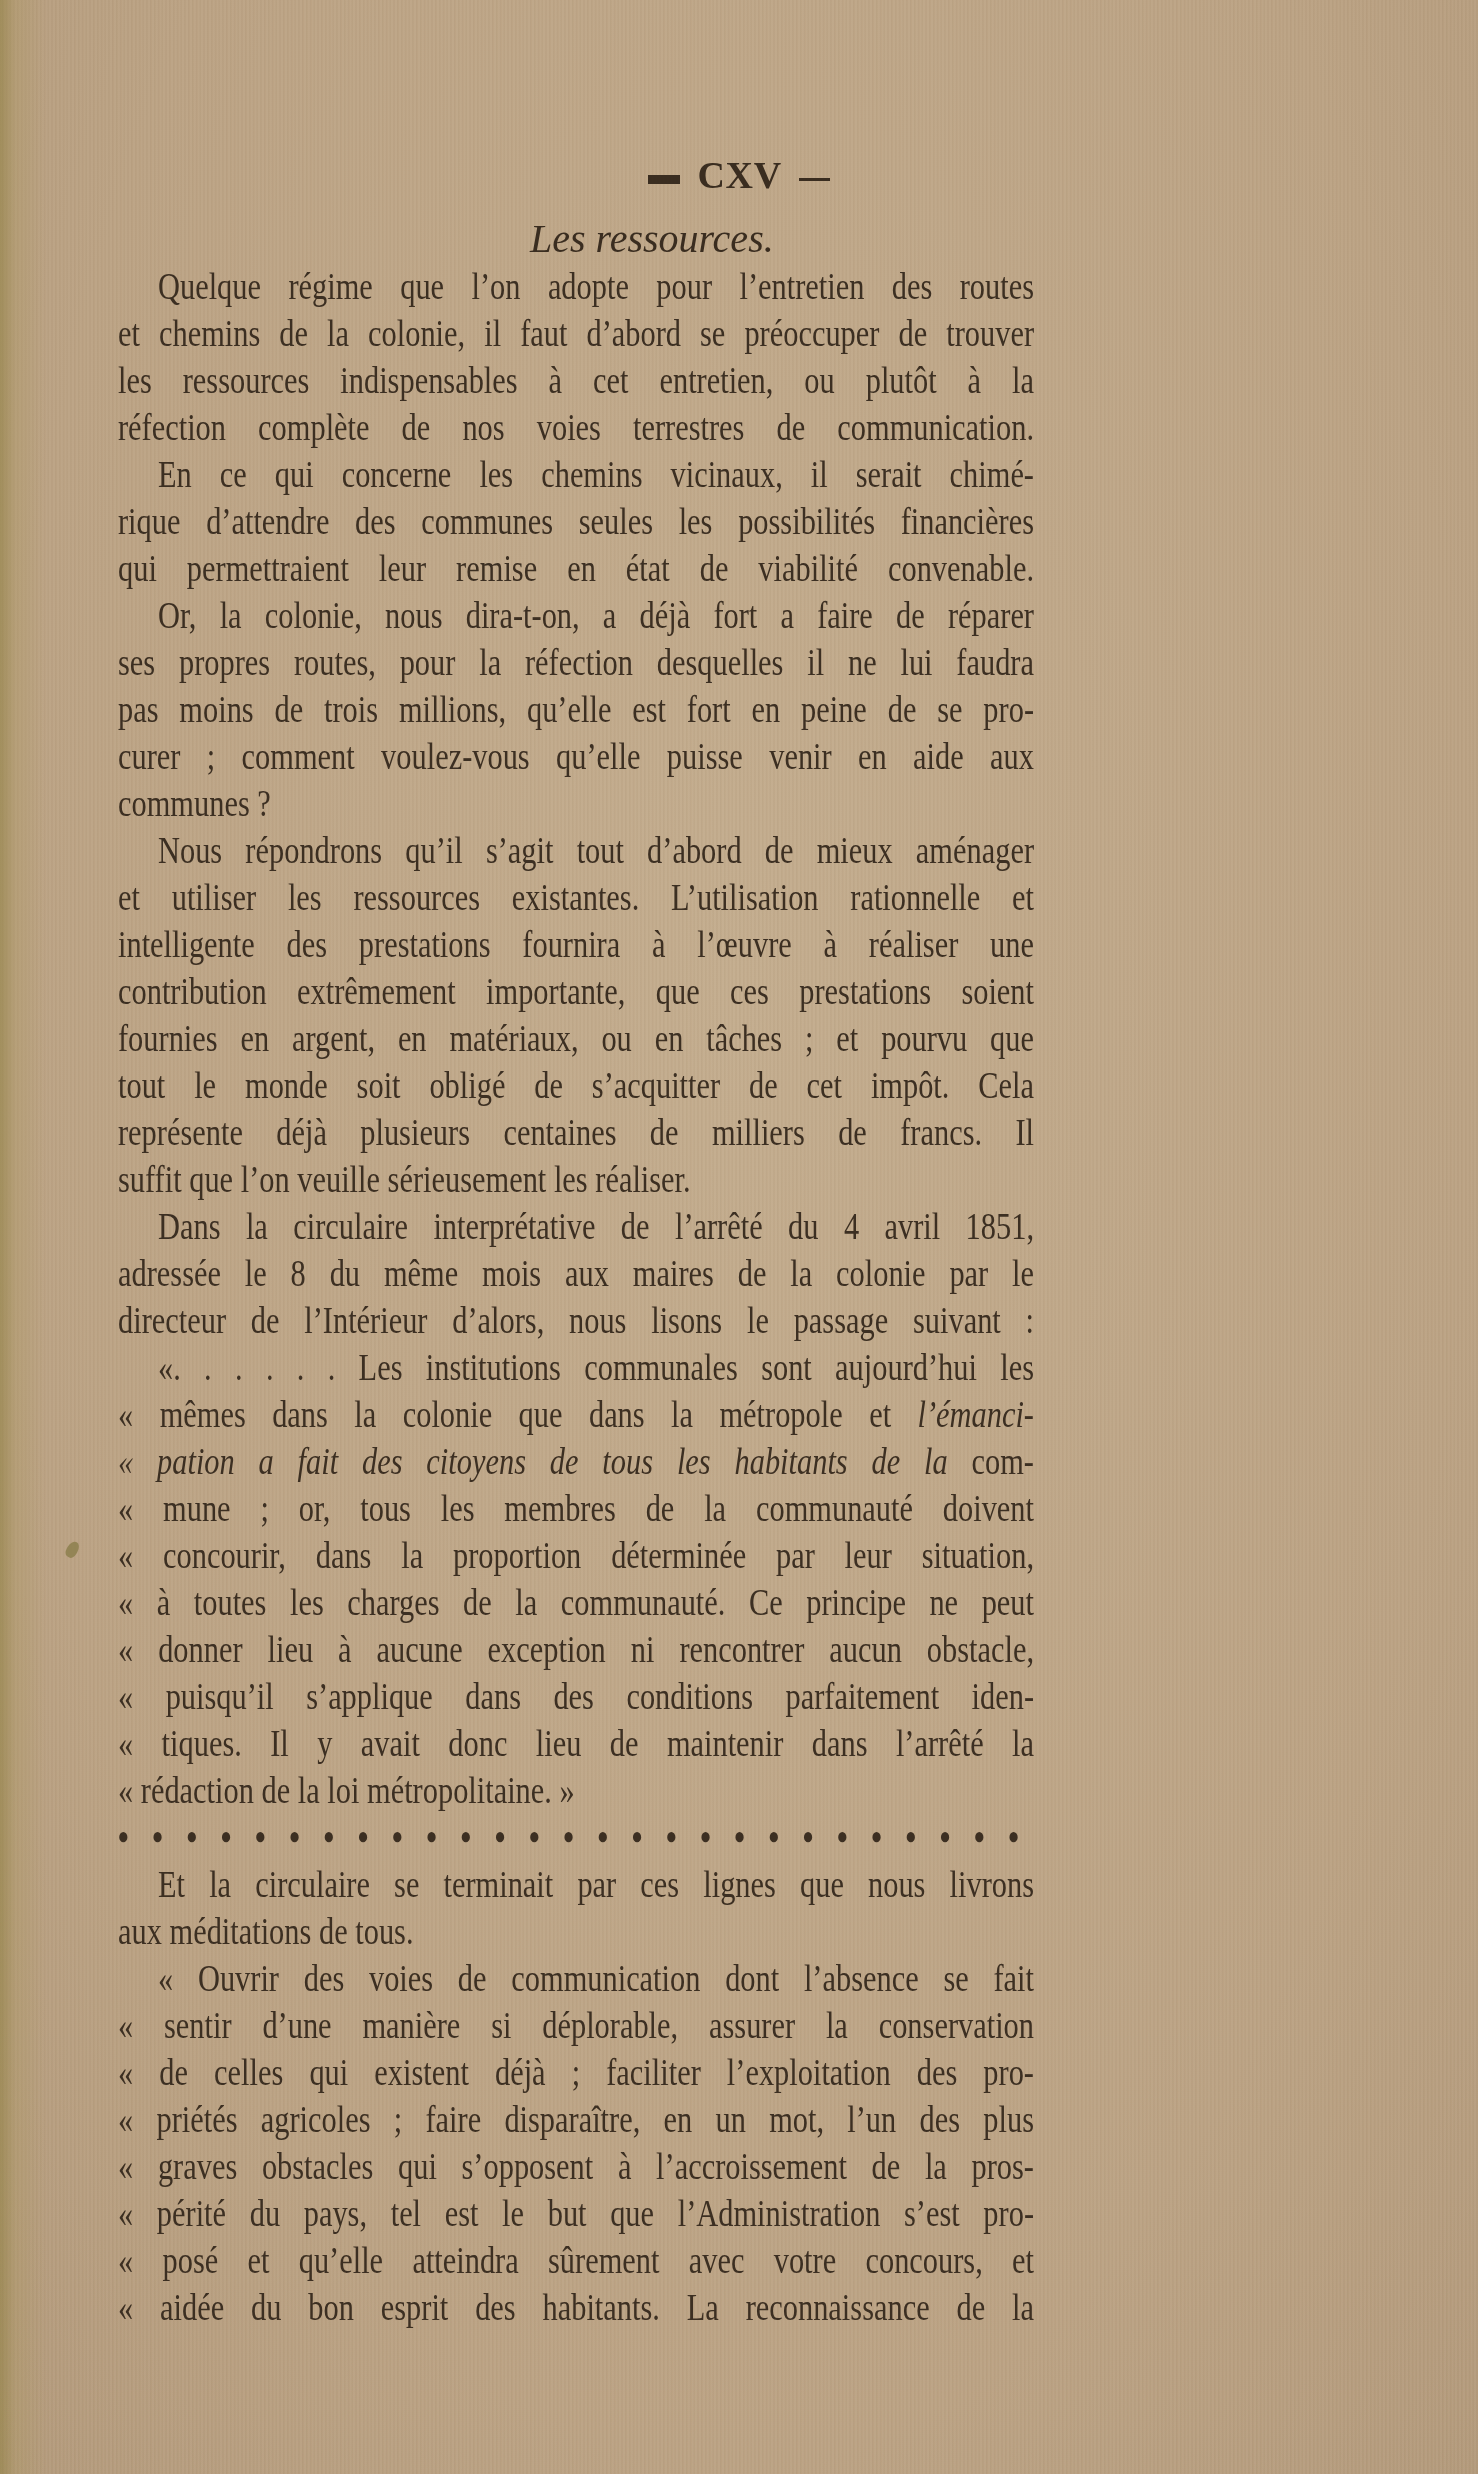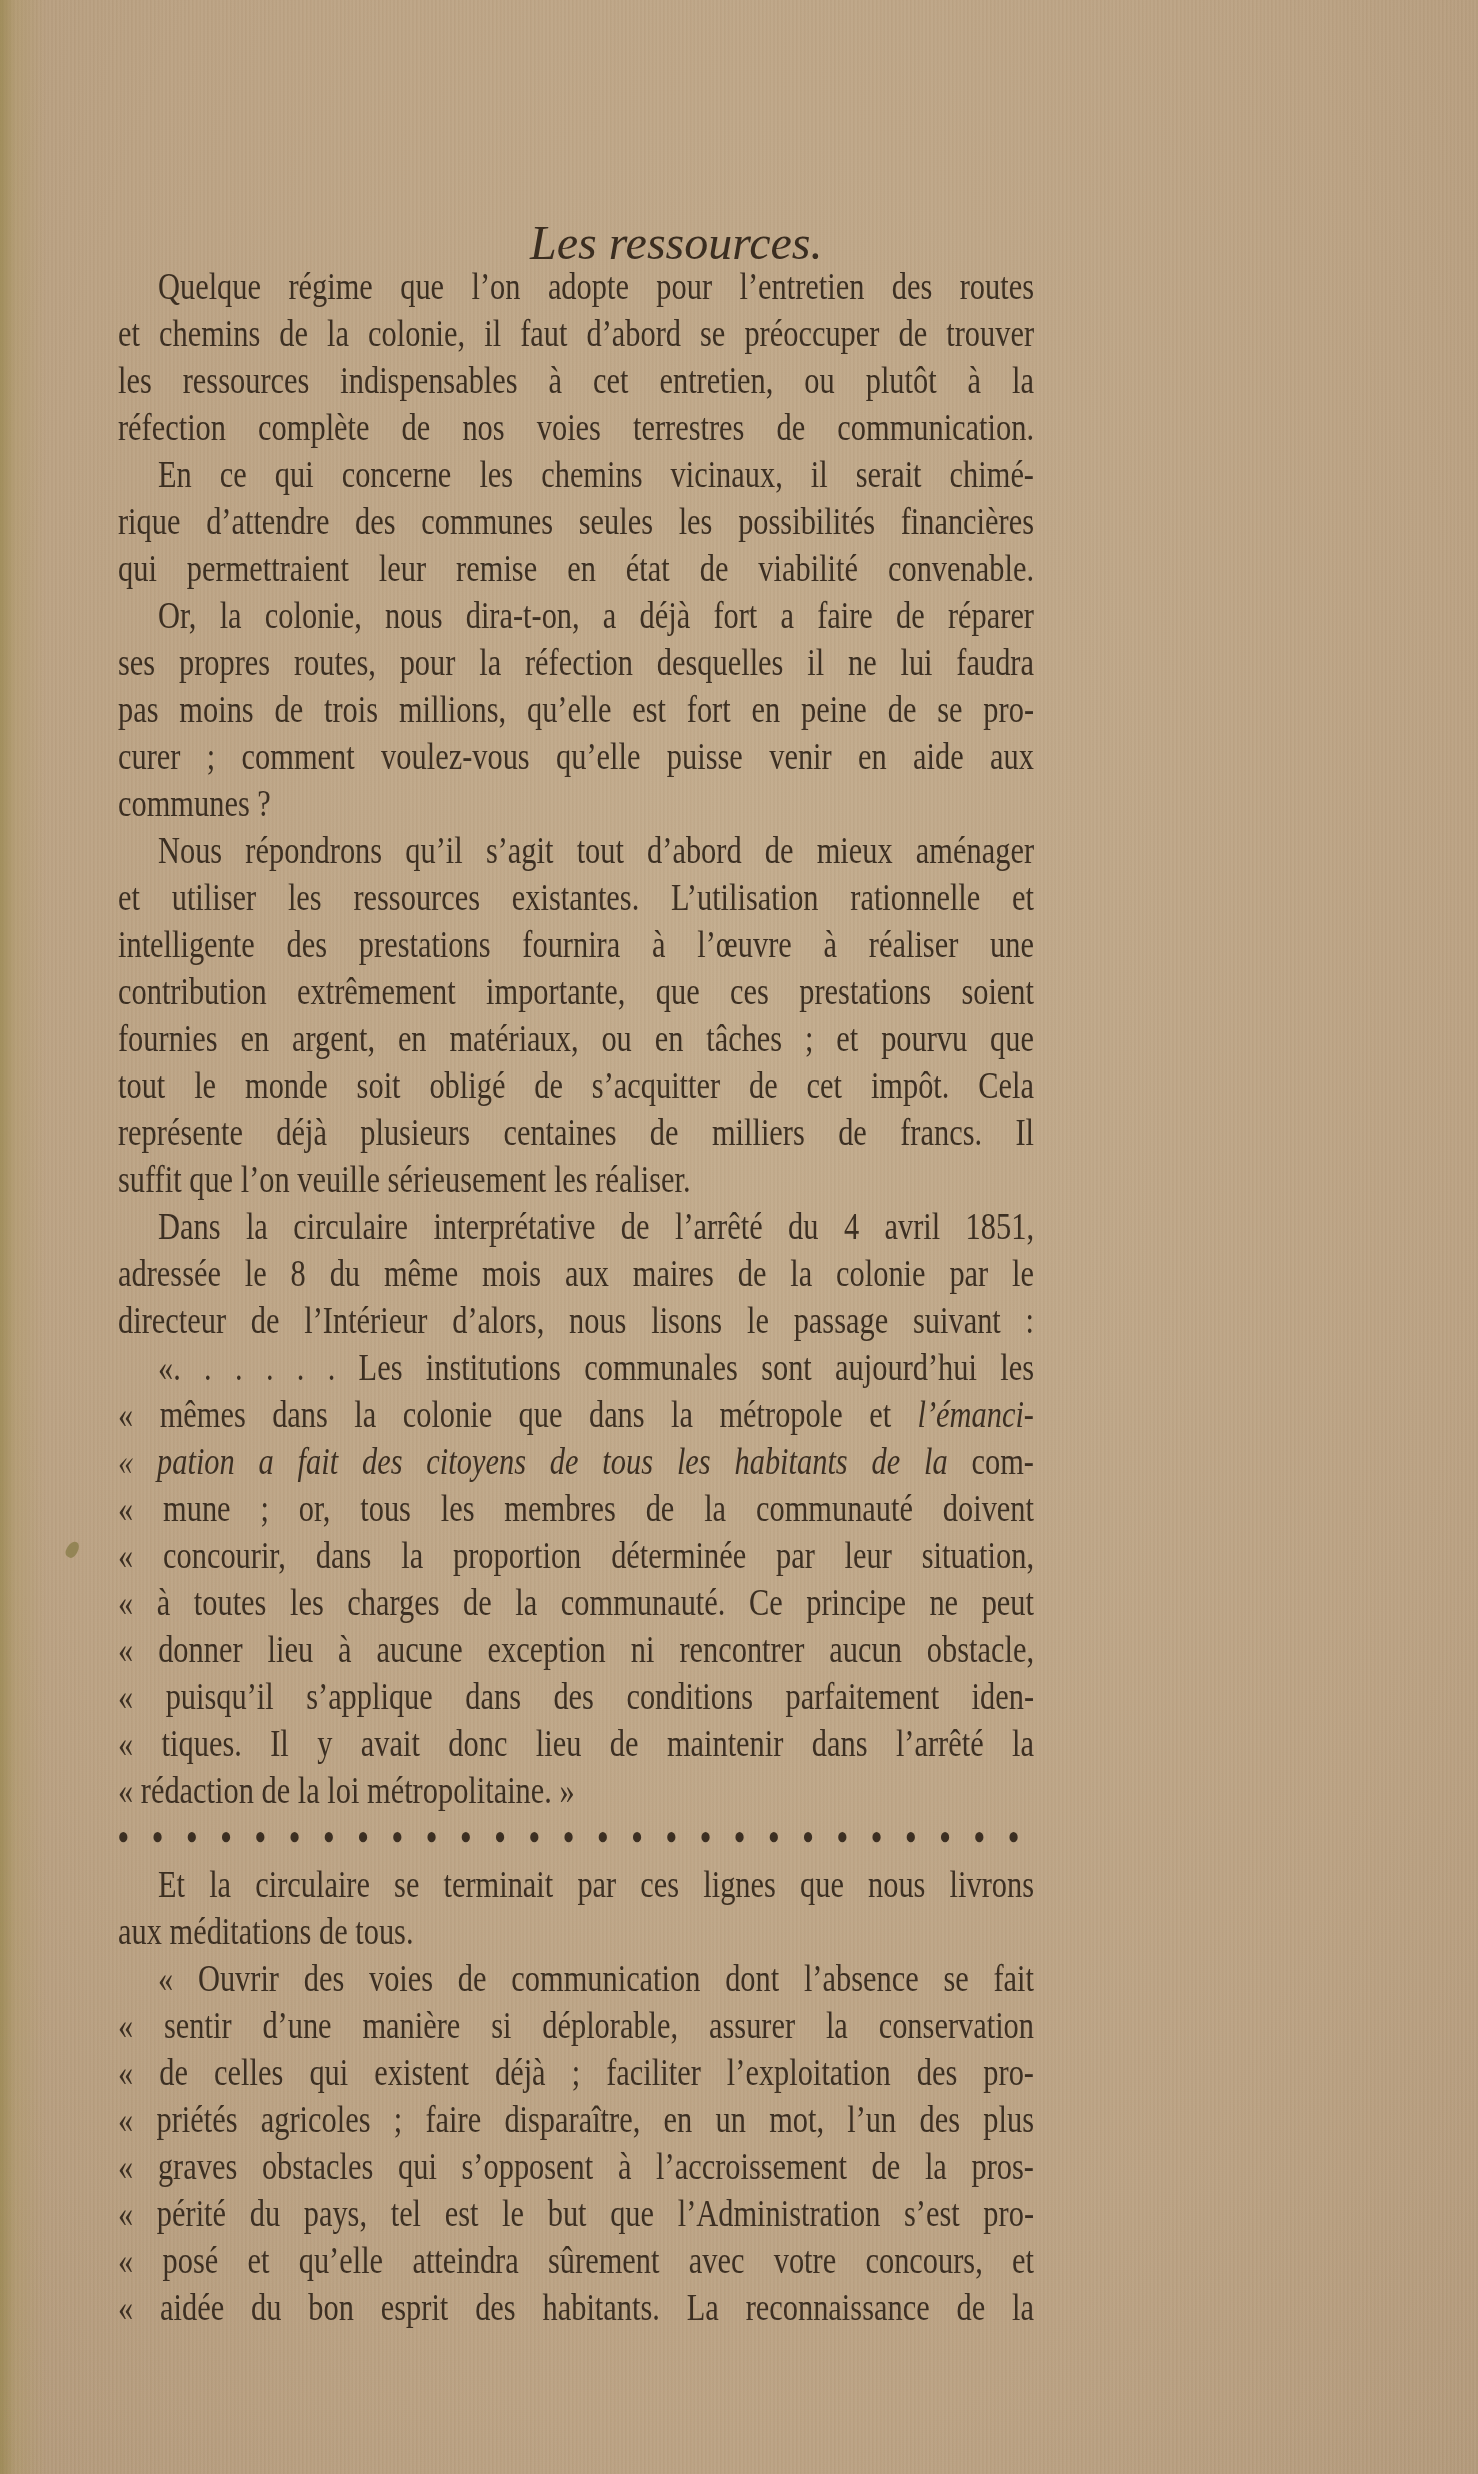--- a/index.html
+++ b/index.html
@@ -42,21 +42,21 @@
       display: inline-block;
       width: 30.5px; height: 3.1px;
       background: #3a2d20;
       vertical-align: middle;
       margin-left: 17px;
     }
     .section-title {
       position: absolute;
       top: 215px;
       left: 530px;
-      font-size: 48px;
+      font-size: 40px;
       font-style: italic;
       color: #3a2d20;
     }
     .body-text {
       position: absolute;
       left: 118px;
       top: 263px;
       width: 1145px;
       font-size: 38px;
       line-height: 47px;
@@ -94,20 +94,23 @@
       border-radius: 50% 50% 40% 40%;
       transform: rotate(30deg);
       opacity: 0.8;
     }
   </style>
 </head>
 <body>
 
 <div class="page">
 
+  <div class="header">
+    <span class="dash-left"></span><span>CXV</span><span class="dash-right"></span>
+  </div>
 
   <div class="section-title">Les ressources.</div>
 
   <div class="stain"></div>
 
   <div class="body-text">
 
     <div>
       <span class="line indent">Quelque régime que l’on adopte pour l’entretien des routes</span>
       <span class="line">et chemins de la colonie, il faut d’abord se préoccuper de trouver</span>

